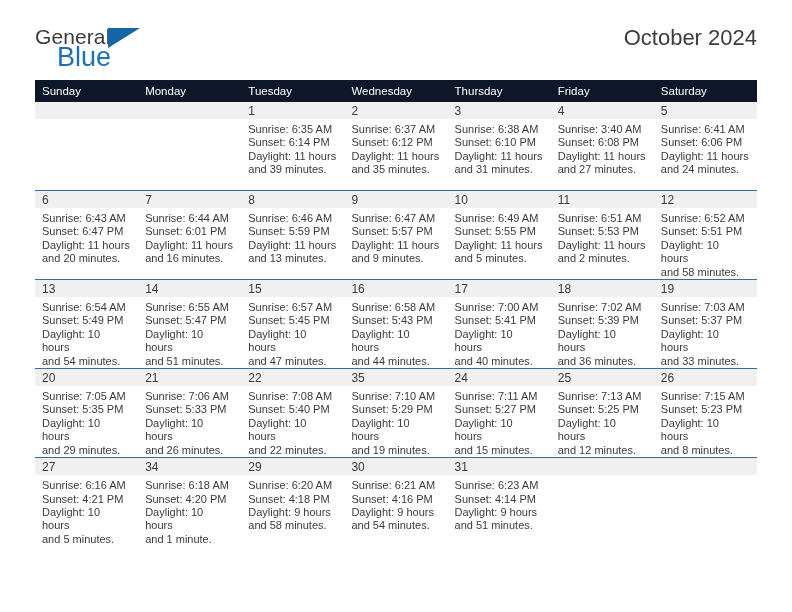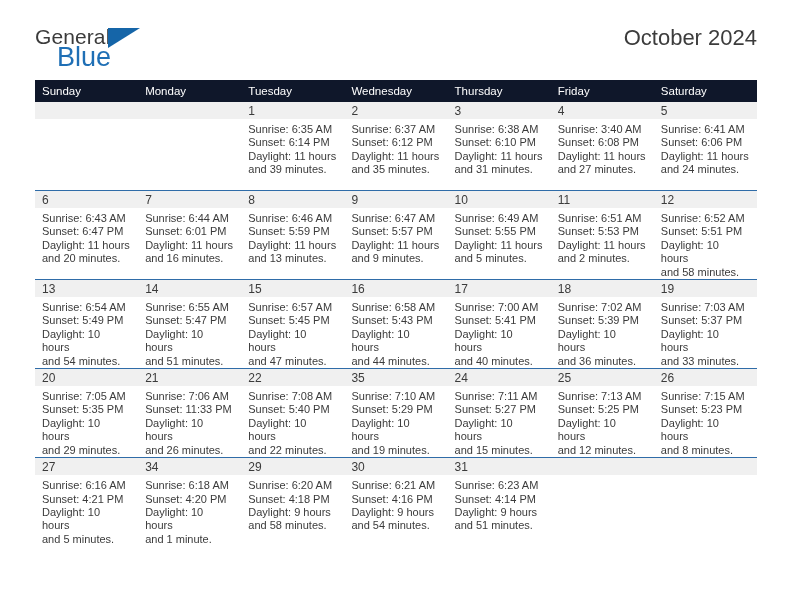--- a/index.html
+++ b/index.html
@@ -348,21 +348,21 @@
               <div>Sunrise: 7:05 AM</div>
               <div>Sunset: 5:35 PM</div>
               <div>Daylight: 10 hours</div>
               <div>and 29 minutes.</div>
             </div>
           </td>
           <td>
             <div class="daynum">21</div>
             <div class="daybody">
               <div>Sunrise: 7:06 AM</div>
-              <div>Sunset: 11:33 PM</div>
+              <div>Sunset: 5:33 PM</div>
               <div>Daylight: 10 hours</div>
               <div>and 26 minutes.</div>
             </div>
           </td>
           <td>
             <div class="daynum">22</div>
             <div class="daybody">
               <div>Sunrise: 7:08 AM</div>
               <div>Sunset: 5:40 PM</div>
               <div>Daylight: 10 hours</div>

